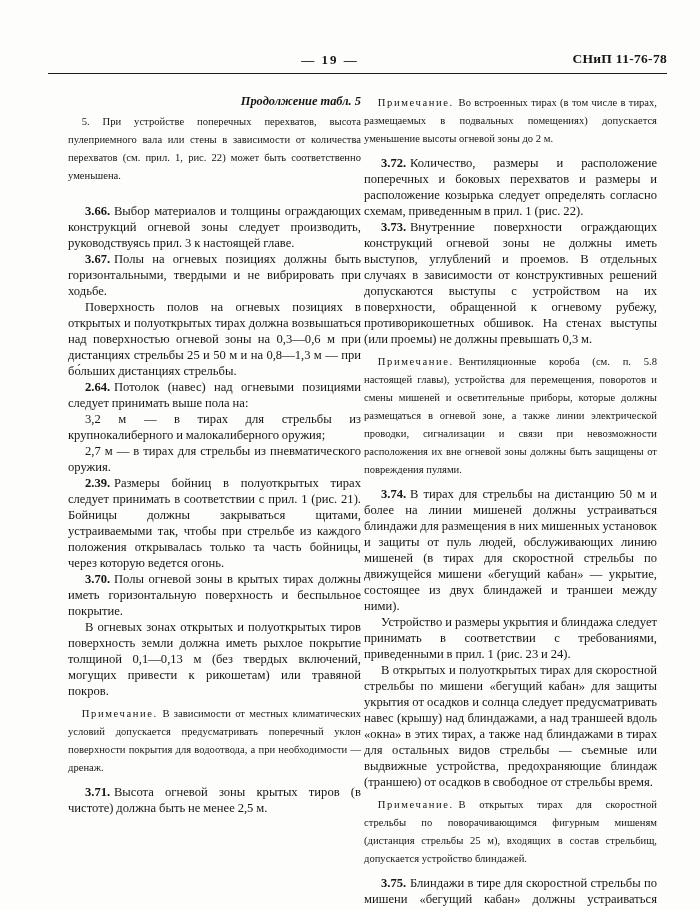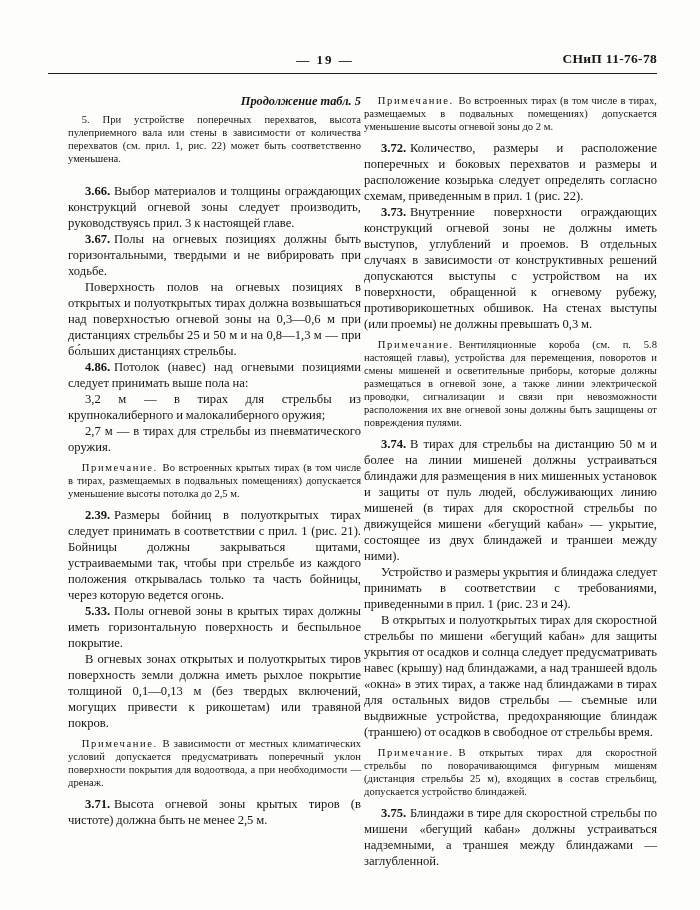--- a/index.html
+++ b/index.html
@@ -7,21 +7,21 @@
     width:700px;height:910px;
     background:#fdfdfb;
     font-family:"Liberation Serif","DejaVu Serif",serif;
     color:#161616;
     -webkit-font-smoothing:antialiased;
   }
   .page{
     position:relative;
     width:700px;height:910px;
     box-sizing:border-box;
-    padding:52px 43px 0 48px;
+    padding:52px 33px 0 48px;
     overflow:hidden;
     background:#fdfdfb;
   }
   .header-row{
     position:relative;
     height:18px;
     font-weight:700;
   }
   .page-num{
     position:absolute;
@@ -61,21 +61,21 @@
   .para{
     font-size:12.6px;
     line-height:16px;
     text-align:justify;
     text-indent:1.35em;
     hyphens:auto;
     word-spacing:-0.02em;
   }
   .small, .note{
     font-size:10.6px;
-    line-height:13px;
+    line-height:18px;
     text-align:justify;
     text-indent:1.3em;
     hyphens:auto;
   }
   .small{margin:2px 0 18px 0;}
   .note{margin:6px 0 7px 0;}
   .note-label{
     letter-spacing:1.6px;
     margin-right:0.45em;
   }
@@ -102,31 +102,30 @@
 
       <p class="small"><span>5. При устройстве поперечных перехватов, высота пулеприемного вала или стены в зависимости от количества перехватов (см. прил. 1, рис. 22) может быть соответственно уменьшена.</span></p>
 
 
       <p class="para"><b class="num">3.66.</b><span>Выбор материалов и толщины ограждающих конструкций огневой зоны следует производить, руководствуясь прил. 3 к настоящей главе.</span></p>
 
       <p class="para"><b class="num">3.67.</b><span>Полы на огневых позициях должны быть горизонтальными, твердыми и не вибрировать при ходьбе.</span></p>
 
       <p class="para"><span>Поверхность полов на огневых позициях в открытых и полуоткрытых тирах должна возвышаться над поверхностью огневой зоны на 0,3—0,6 м при дистанциях стрельбы 25 и 50 м и на 0,8—1,3 м — при бо́льших дистанциях стрельбы.</span></p>
 
-      <p class="para"><b class="num">4.86.</b><span>Потолок (навес) над огневыми позициями следует принимать выше пола на:</span></p>
+      <p class="para"><b class="num">2.64.</b><span>Потолок (навес) над огневыми позициями следует принимать выше пола на:</span></p>
 
       <p class="para"><span>3,2 м — в тирах для стрельбы из крупнокалиберного и малокалиберного оружия;</span></p>
 
       <p class="para"><span>2,7 м — в тирах для стрельбы из пневматического оружия.</span></p>
 
-      <p class="note"><span class="note-label">Примечание.</span><span>Во встроенных крытых тирах (в том числе в тирах, размещаемых в подвальных помещениях) допускается уменьшение высоты потолка до 2,5 м.</span></p>
 
       <p class="para"><b class="num">2.39.</b><span>Размеры бойниц в полуоткрытых тирах следует принимать в соответствии с прил. 1 (рис. 21). Бойницы должны закрываться щитами, устраиваемыми так, чтобы при стрельбе из каждого положения открывалась только та часть бойницы, через которую ведется огонь.</span></p>
 
-      <p class="para"><b class="num">5.33.</b><span>Полы огневой зоны в крытых тирах должны иметь горизонтальную поверхность и беспыльное покрытие.</span></p>
+      <p class="para"><b class="num">3.70.</b><span>Полы огневой зоны в крытых тирах должны иметь горизонтальную поверхность и беспыльное покрытие.</span></p>
 
       <p class="para"><span>В огневых зонах открытых и полуоткрытых тиров поверхность земли должна иметь рыхлое покрытие толщиной 0,1—0,13 м (без твердых включений, могущих привести к рикошетам) или травяной покров.</span></p>
 
       <p class="note"><span class="note-label">Примечание.</span><span>В зависимости от местных климатических условий допускается предусматривать поперечный уклон поверхности покрытия для водоотвода, а при необходимости — дренаж.</span></p>
 
       <p class="para"><b class="num">3.71.</b><span>Высота огневой зоны крытых тиров (в чистоте) должна быть не менее 2,5 м.</span></p>
     </div>
 
     <div class="col">
       <p class="note" style="margin-top:0;"><span class="note-label">Примечание.</span><span>Во встроенных тирах (в том числе в тирах, размещаемых в подвальных помещениях) допускается уменьшение высоты огневой зоны до 2 м.</span></p>

